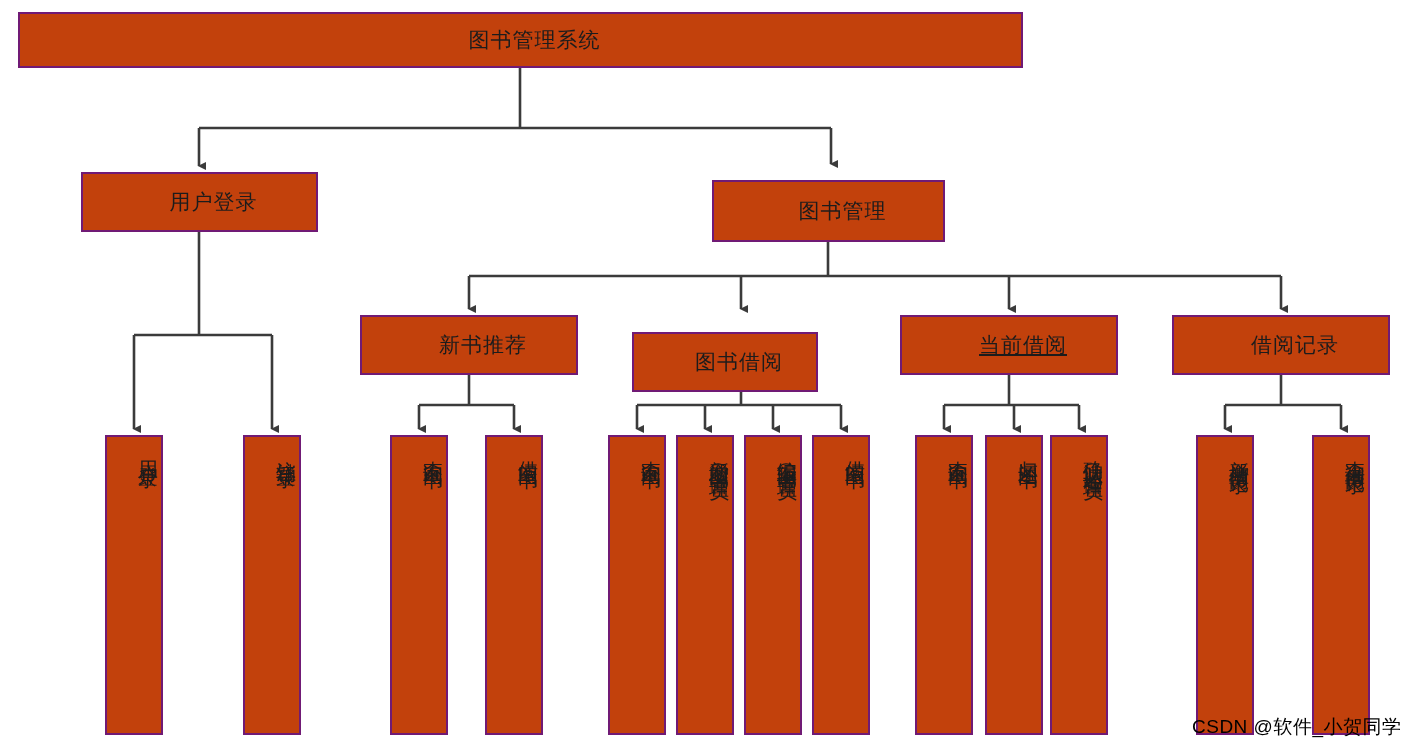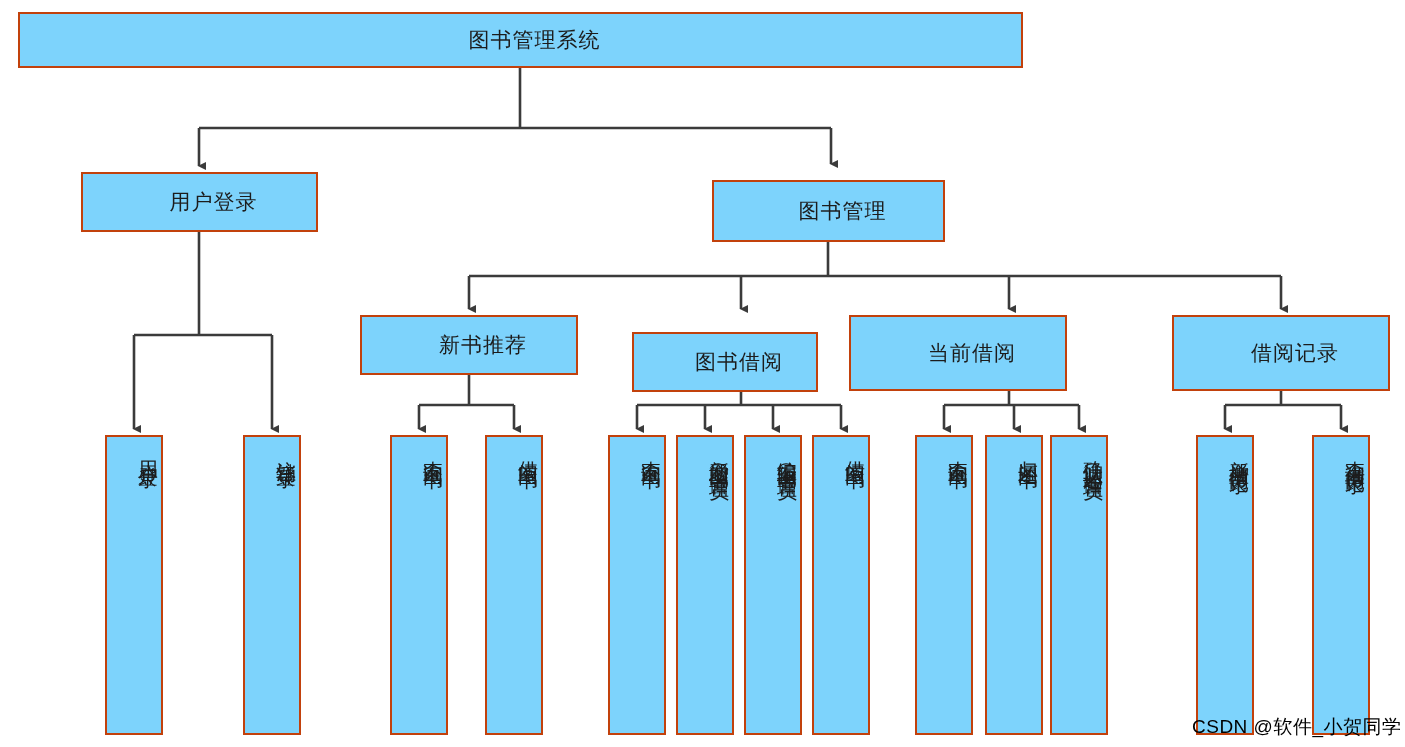--- a/index.html
+++ b/index.html
@@ -19,22 +19,22 @@
     position: absolute;
     left: 0;
     top: 0;
     width: 1405px;
     height: 747px;
     pointer-events: none;
   }
   .node {
     position: absolute;
     box-sizing: border-box;
-    background: #7dd3fc;
-    border: 2px solid #c2410c;
+    background: #c2410c;
+    border: 2px solid #701a75;
     display: flex;
     align-items: center;
     justify-content: center;
     color: #1c1c1c;
     padding-left: 28px;
   }
   .node.horiz .label {
     font-size: 21px;
     line-height: 1.1;
     letter-spacing: 1px;
@@ -128,24 +128,24 @@
   <div class="node horiz" style="left:712px; top:170px; width:233px; height:62px;margin-top:10px;">
     <span class="label">图书管理</span>
   </div>
 
   <div class="node horiz" style="left:360px; top:315px; width:218px; height:60px;align-items:center;">
     <span class="label">新书推荐</span>
   </div>
   <div class="node horiz" style="left:632px; top:332px; width:186px; height:60px;">
     <span class="label">图书借阅</span>
   </div>
-  <div class="node horiz" style="left:849px; top:315px; width:218px; height:76px;">
+  <div class="node horiz" style="left:900px; top:315px; width:218px; height:60px;text-decoration:underline;">
     <span class="label">当前借阅</span>
   </div>
-  <div class="node horiz" style="left:1172px; top:315px; width:218px; height:76px;">
+  <div class="node horiz" style="left:1172px; top:315px; width:218px; height:60px;">
     <span class="label">借阅记录</span>
   </div>
 
   <div class="node vert" style="left:105px; top:435px; width:58px; height:300px;">
     <span class="label">用户登录</span>
   </div>
   <div class="node vert" style="left:243px; top:435px; width:58px; height:300px;">
     <span class="label">注销登录</span>
   </div>
 

